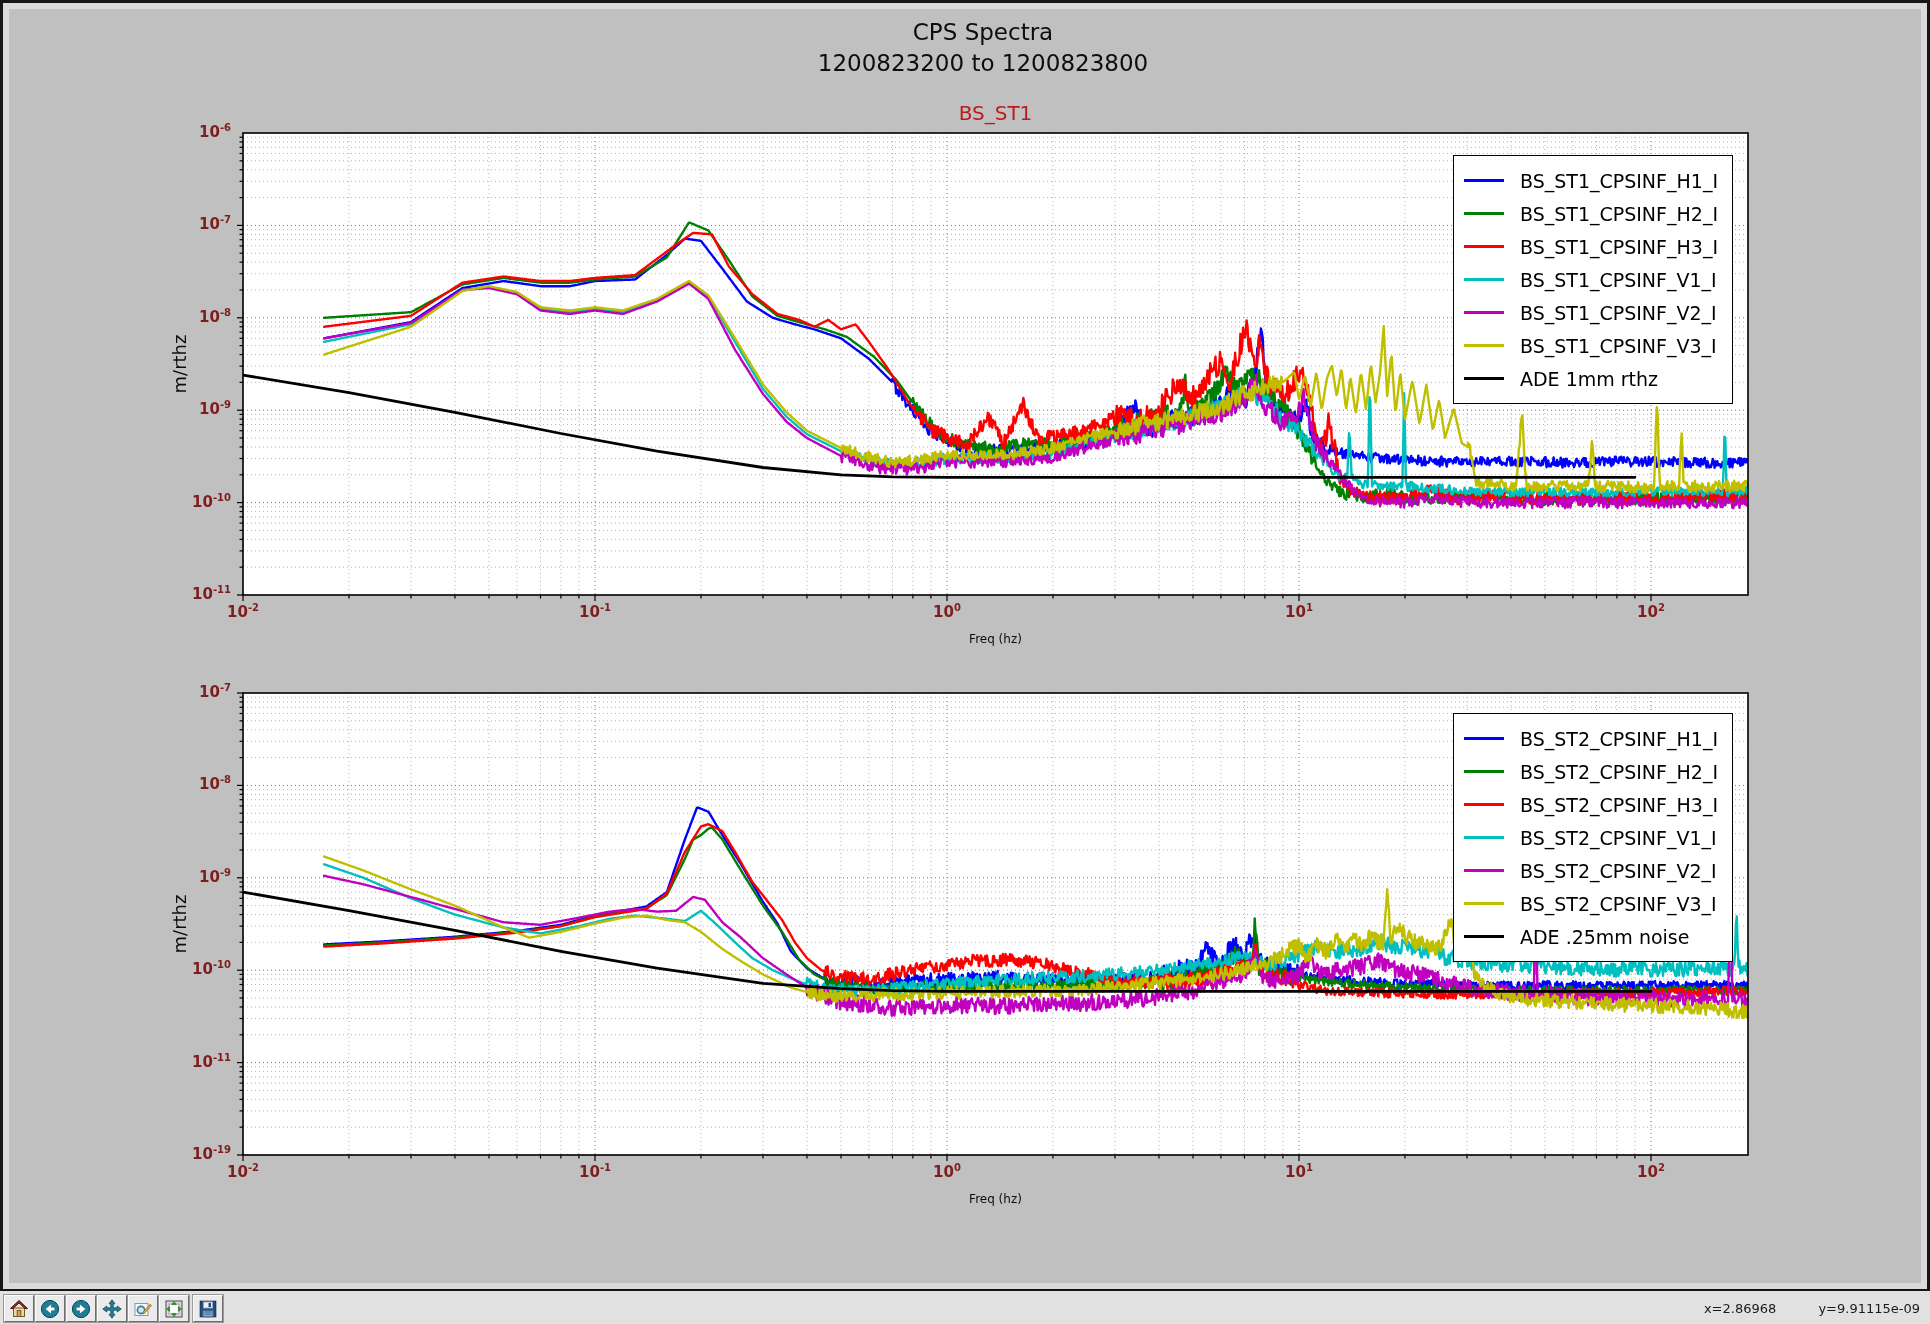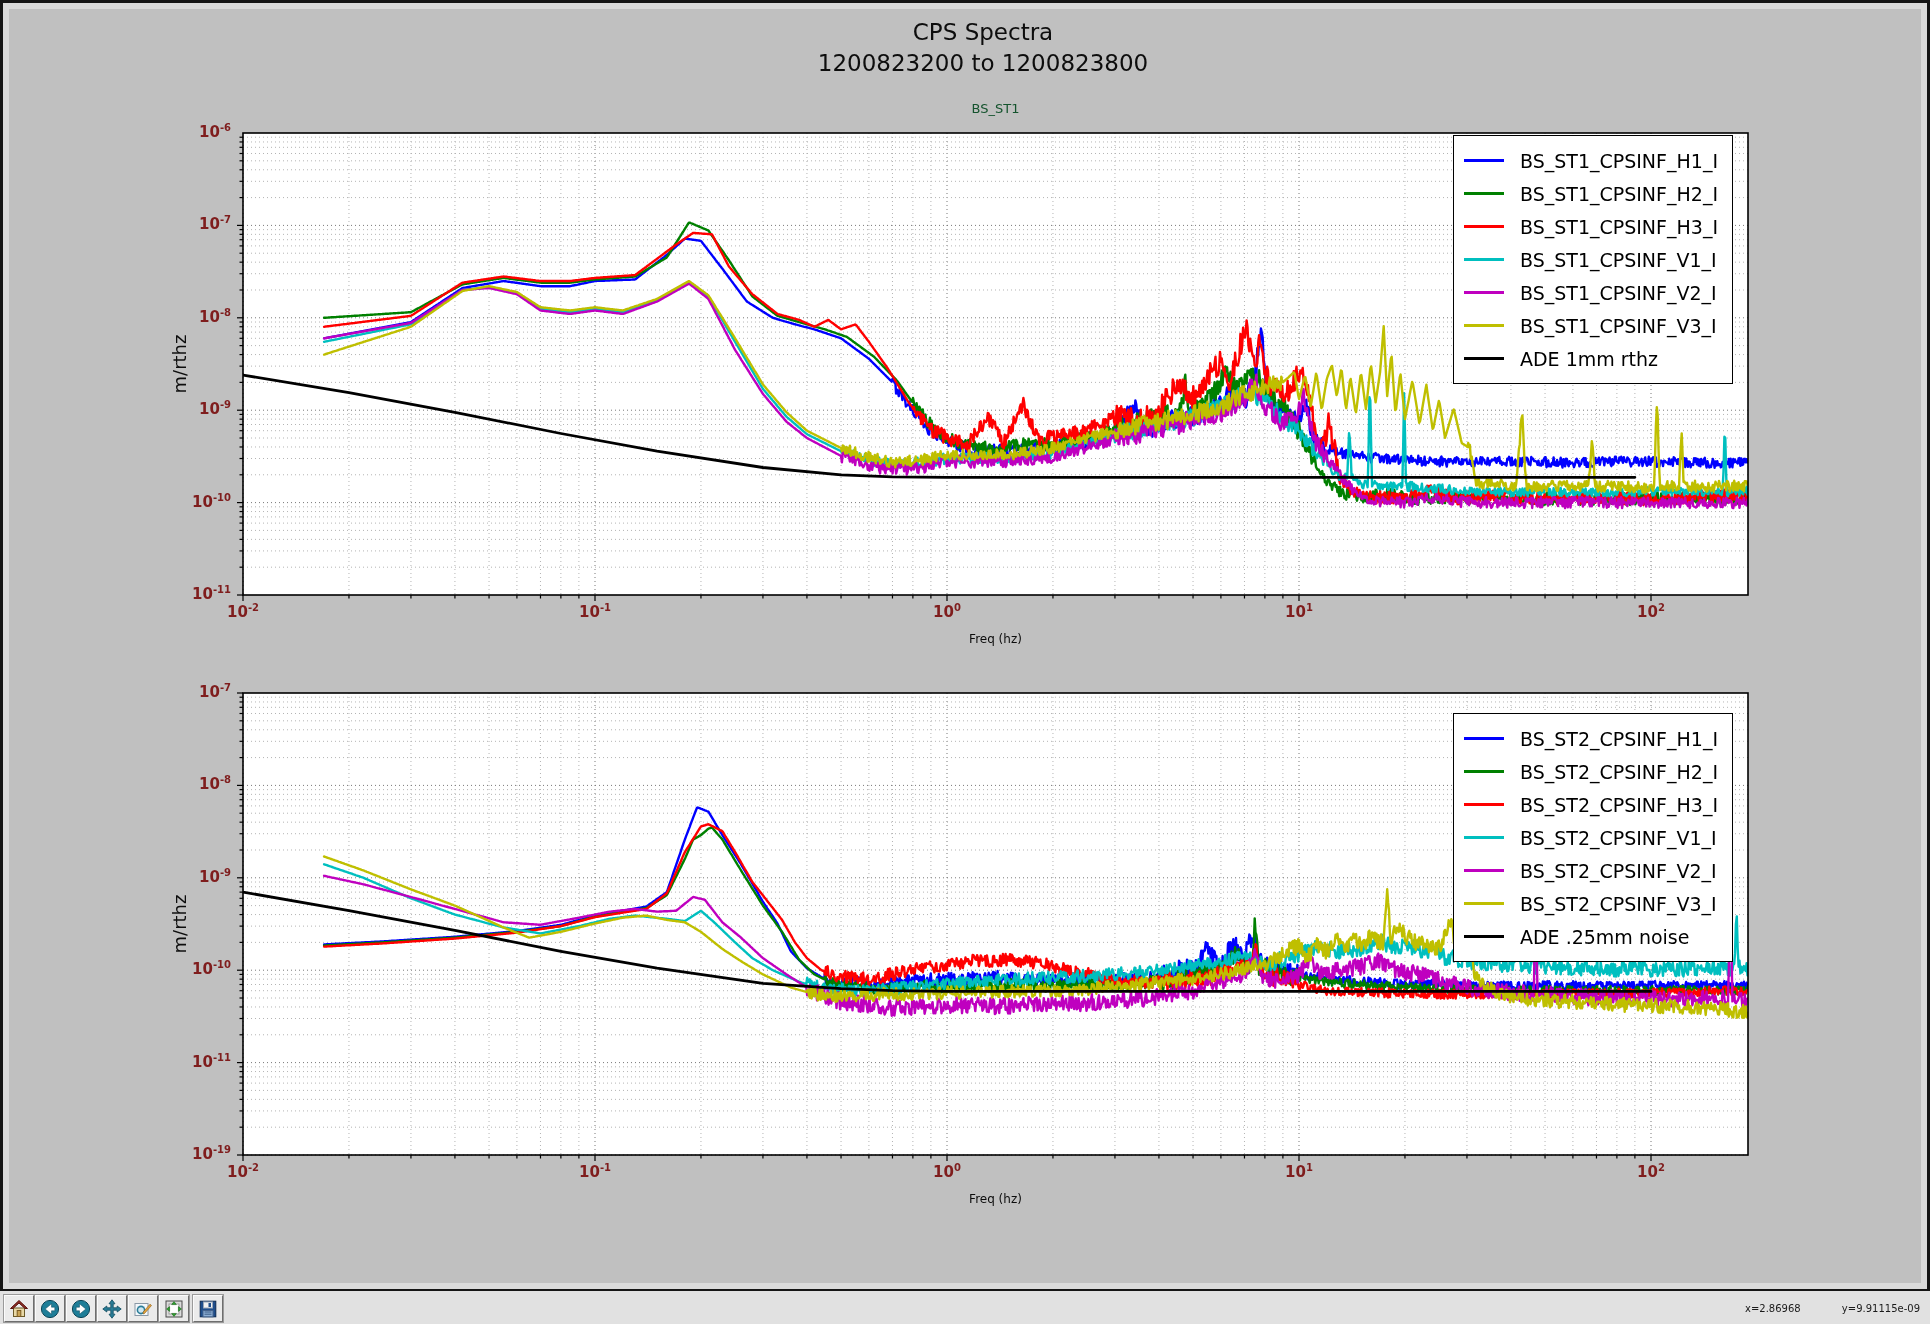--- a/index.html
+++ b/index.html
@@ -17,27 +17,27 @@
     background:#e1e1e1;display:flex;align-items:center;padding-left:4px;box-sizing:border-box;
   }
   .tb-btn{
     width:30px;height:27px;margin-right:1px;display:flex;align-items:center;justify-content:center;
     background:#ebebeb;border:1px solid;border-color:#fbfbfb #6e6e6e #6e6e6e #fbfbfb;
     box-shadow:0 0 0 1px #9a9a9a;box-sizing:border-box;padding:0;cursor:pointer;
   }
   .tb-btn svg{display:block;}
   .statusbar{
     position:absolute;top:1297px;right:10px;height:24px;line-height:24px;
-    font-size:10px;color:#1a1a1a;white-space:nowrap;
+    font-size:13px;color:#1a1a1a;white-space:nowrap;
   }
   .statusbar .yread{margin-left:38px;}
   .fig-title{position:absolute;left:130px;width:1700px;text-align:center;color:#0d0d0d;font-size:23px;}
   .fig-title.l1{top:16px;}
   .fig-title.l2{top:47px;text-align:center;}
-  .subplot-title{position:absolute;left:240px;width:1505px;text-align:center;color:#14532d;font-size:13px;}
+  .subplot-title{position:absolute;left:240px;width:1505px;text-align:center;color:#b91c1c;font-size:20px;}
   .plot-svg{position:absolute;background:#ffffff;overflow:visible;}
   .gmajor{stroke:#787878;stroke-width:1;stroke-dasharray:1 3;}
   .gminor{stroke:#b4b4b4;stroke-width:1;stroke-dasharray:1 3;}
   .axis-ylabel{
     position:absolute;transform:translate(-50%,-50%) rotate(-90deg);
     font-size:18px;color:#0d0d0d;white-space:nowrap;
   }
   .axis-xlabel{position:absolute;left:240px;width:1505px;text-align:center;font-size:12px;color:#0d0d0d;}
   .xtick,.ytick{position:absolute;font-size:15px;color:#7f1d1d;white-space:nowrap;font-weight:bold;}
   .xtick{width:80px;text-align:center;}
@@ -450,21 +450,21 @@
       <div class="xtick" style="left: 1256px; top: 1159px;">10<sup>1</sup></div>
       <div class="xtick" style="left: 1608px; top: 1159px;">10<sup>2</sup></div>
       <div class="ytick" style="left: 156px; top: 679px;">10<sup>-7</sup></div>
       <div class="ytick" style="left: 156px; top: 771.4px;">10<sup>-8</sup></div>
       <div class="ytick" style="left: 156px; top: 863.8px;">10<sup>-9</sup></div>
       <div class="ytick" style="left: 156px; top: 956.2px;">10<sup>-10</sup></div>
       <div class="ytick" style="left: 156px; top: 1048.6px;">10<sup>-11</sup></div>
       <div class="ytick" style="left: 156px; top: 1141px;">10<sup>-19</sup></div>
     </div>
 
-  <div id="legend-0" class="legend" style="top:132px;margin-left:38px;">
+  <div id="legend-0" class="legend" style="top:152px;margin-left:38px;">
       <div class="lrow">
         <span class="lswatch" style="background: rgb(0, 0, 255);"></span>
         <span class="llabel">BS_ST1_CPSINF_H1_I</span>
       </div>
       <div class="lrow">
         <span class="lswatch" style="background: rgb(0, 128, 0);"></span>
         <span class="llabel">BS_ST1_CPSINF_H2_I</span>
       </div>
       <div class="lrow">
         <span class="lswatch" style="background: rgb(255, 0, 0);"></span>

